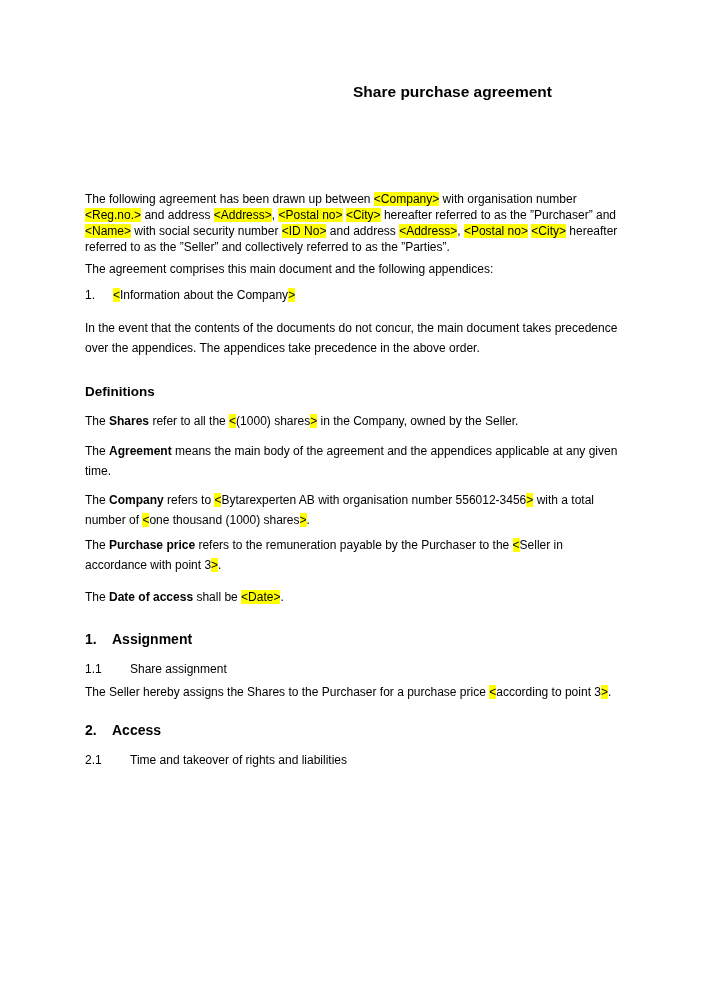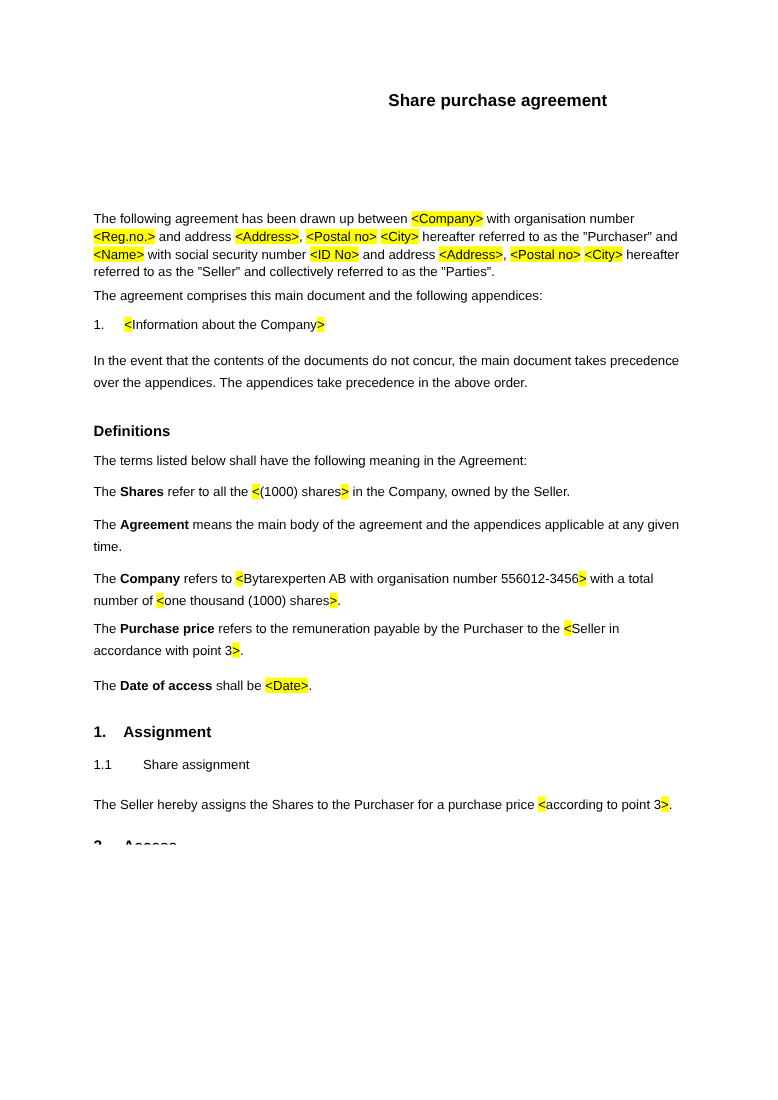--- a/index.html
+++ b/index.html
@@ -65,21 +65,21 @@
   .section-heading .num { width: 27px; flex: 0 0 27px; }
   .sec-h-0       { margin-top: 23px; }
   .sec-h-1       { margin-top: 21px; }
   .sub-heading {
     display: flex;
     line-height: 16px;
     gap: 15px;
   }
   .sub-heading .num { width: 30px; flex: 0 0 30px; }
   .sub-h         { margin-top: 13px; }
-  .sec-body      { margin-top: 20px; }
+  .sec-body      { margin-top: 7px; }
   .sec-body-1    { margin-top: 4px; }
   .b  { font-weight: bold; }
   .hl { background: var(--hl, #ffff00); }
   .footer {
     position: absolute;
     left: 0;
     top: 938px;
     width: 707px;
     text-align: center;
     font-size: 14px;
@@ -101,21 +101,20 @@
 
     <div class="body-par list-item">
       <span class="num">1.</span>
       <span><span class="hl">&lt;</span><span>Information about the Company</span><span class="hl">&gt;</span></span>
     </div>
 
     <p class="body-par loose app-note">In the event that the contents of the documents do not concur, the main document takes precedence over the appendices. The appendices take precedence in the above order.</p>
 
     <h2 class="h-minor h-definitions">Definitions</h2>
 
-    <p class="body-par def-lead">The terms listed below shall have the following meaning in the Agreement:</p>
 
     <p class="body-par loose term-0"><span>The </span><span class="b">Shares</span><span> refer to all the </span><span class="hl">&lt;</span><span>(1000) shares</span><span class="hl">&gt;</span><span> in the Company, owned by the Seller.</span></p>
 
     <p class="body-par loose term-1"><span>The </span><span class="b">Agreement</span><span> means the main body of the agreement and the appendices applicable at any given time.</span></p>
 
     <p class="body-par loose term-2"><span>The </span><span class="b">Company</span><span> refers to </span><span class="hl">&lt;</span><span>Bytarexperten AB with organisation number 556012-3456</span><span class="hl">&gt;</span><span> with a total number of </span><span class="hl">&lt;</span><span>one thousand (1000) shares</span><span class="hl">&gt;</span><span>.</span></p>
 
     <p class="body-par loose term-3"><span>The </span><span class="b">Purchase price</span><span> refers to the remuneration payable by the Purchaser to the </span><span class="hl">&lt;</span><span>Seller in accordance with point 3</span><span class="hl">&gt;</span><span>.</span></p>
 
     <p class="body-par loose term-4"><span>The </span><span class="b">Date of access</span><span> shall be </span><span class="hl">&lt;Date&gt;</span><span>.</span></p>

